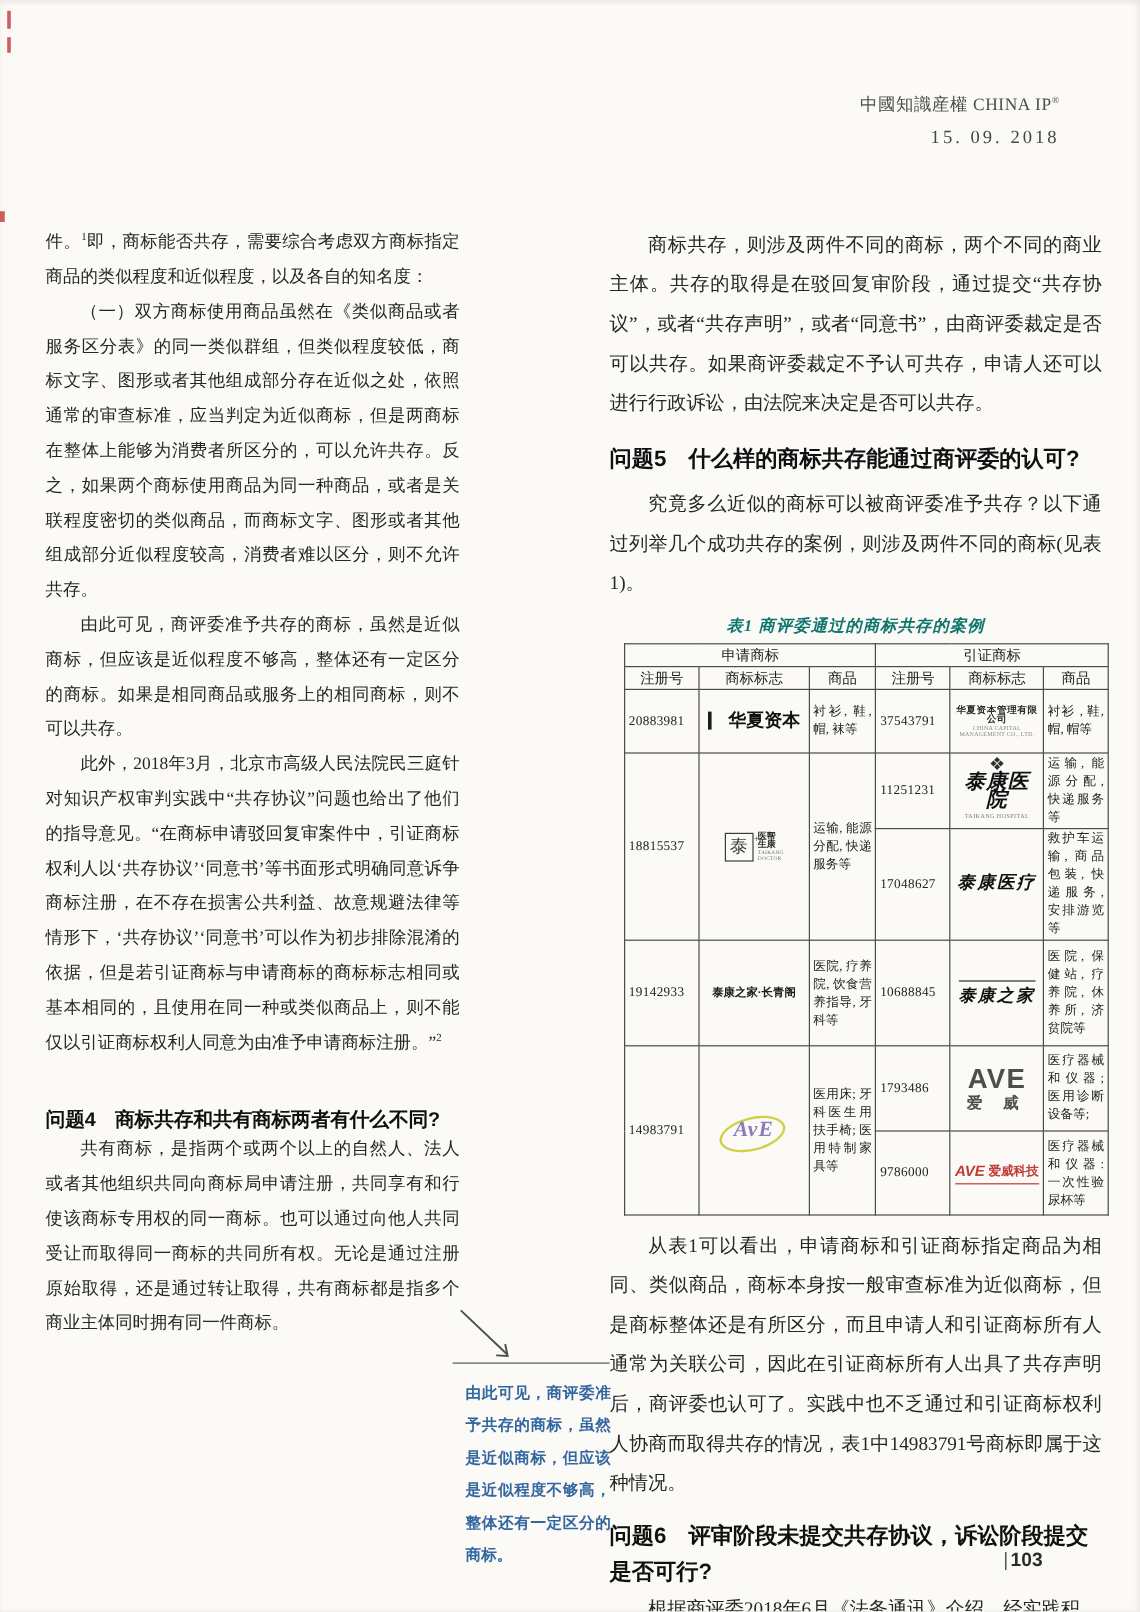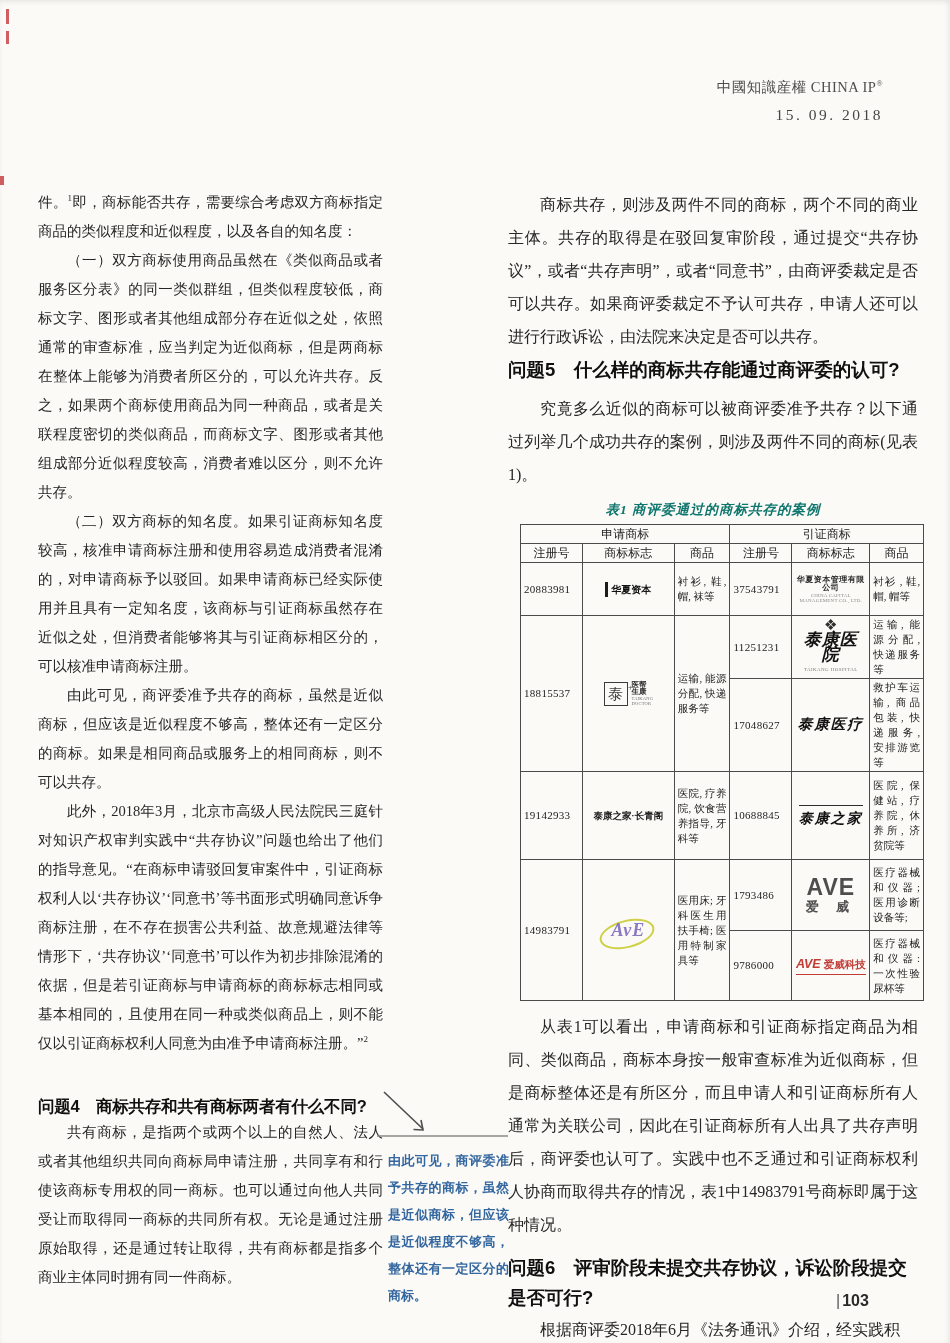--- a/index.html
+++ b/index.html
@@ -25,21 +25,21 @@
   .col-left p, .col-right p{margin:0;text-indent:2em;text-align:justify;}
   .col-left p{font-size:14.5px;line-height:29px;}
   .col-right p{font-size:16px;line-height:33px;}
   p.cont{text-indent:0;}
   sup{font-size:9px;line-height:0;}
 
   .qhead{font-family:"Liberation Sans","DejaVu Sans",sans-serif;font-weight:bold;color:#101010;
          text-align:left;text-indent:0;margin:0;}
   .q4h{margin-top:38px;font-size:16.5px;letter-spacing:-.2px;}
   .q4body{margin-top:8px;}
-  .q5h{margin-top:4px;margin-bottom:10px;font-size:18.5px;}
+  .q5h{margin-top:16px;margin-bottom:10px;font-size:18.5px;}
   .q6h{margin-top:12px;font-size:18.5px;line-height:30px;}
   .q6body{margin-top:4px;}
 
   
   .callout{position:absolute;left:388px;top:1090px;width:121px;}
   .callout svg{display:block;margin-left:-11px;}
   .callout p{font-family:"Liberation Sans","DejaVu Sans",sans-serif;font-weight:bold;
              font-size:13px;line-height:27px;color:#34679f;text-align:justify;margin:9px 0 0;}
 
   
@@ -51,21 +51,21 @@
   table.tm{border:1.5px solid #3d3d3d;}
   td.hc{text-align:center;font-size:12px;line-height:16px;}
   td.no{font-size:11px;letter-spacing:.3px;}
   td.goods{text-align:justify;}
   td.mark{text-align:center;}
   .rh1{height:17px;}.rh2{height:18px;}.rr1{height:53px;}.rr2a{height:55px;}
   .rr2b{height:86px;}.rr3{height:88px;}.rr4a{height:71px;}.rr4b{height:70px;}
 
   
   .lg-huaxia{display:inline-block;font-family:"Liberation Sans",sans-serif;font-weight:bold;
-             font-size:10px;border-left:3px solid #1c1c1c;padding-left:3px;color:#111;}
+             font-size:15px;border-left:3px solid #1c1c1c;padding-left:14px;color:#111;}
   .lg-hxco{line-height:1;}
   .lg-hxco .cn{font-family:"Liberation Sans",sans-serif;font-weight:bold;font-size:8px;color:#2a2a2a;letter-spacing:.5px;}
   .lg-hxco .en{font-size:5px;color:#8a8a8a;letter-spacing:.2px;margin-top:1px;}
   .lg-tkdoc{display:flex;align-items:center;justify-content:center;gap:4px;}
   .lg-tkdoc .seal{position:relative;width:22px;height:22px;border:1.5px solid #3c3c3c;
                   font-family:"Liberation Serif",serif;font-size:15px;line-height:22px;text-align:center;color:#3c3c3c;}
   .lg-tkdoc .seal i{position:absolute;top:-6px;right:-6px;font-style:normal;font-size:8px;color:#3c3c3c;}
   .lg-tkdoc .txt{text-align:left;line-height:1;}
   .lg-tkdoc .txt .b{font-family:"Liberation Sans",sans-serif;font-weight:bold;font-size:7.5px;color:#2d2d2d;}
   .lg-tkdoc .txt .s{font-size:4.5px;color:#6f6f6f;letter-spacing:.2px;margin-top:1px;}
@@ -104,21 +104,20 @@
   <div class="redmark rm3"></div>
 
   <header class="masthead">
     <div class="mast-title"><span>中國知識産權 CHINA IP</span><sup>®</sup></div>
     <div class="mast-date">15. 09. 2018</div>
   </header>
 
   <section class="col-left">
     <p class="cont"><span>件。</span><sup>1</sup><span>即，商标能否共存，需要综合考虑双方商标指定商品的类似程度和近似程度，以及各自的知名度：</span></p>
     <p>（一）双方商标使用商品虽然在《类似商品或者服务区分表》的同一类似群组，但类似程度较低，商标文字、图形或者其他组成部分存在近似之处，依照通常的审查标准，应当判定为近似商标，但是两商标在整体上能够为消费者所区分的，可以允许共存。反之，如果两个商标使用商品为同一种商品，或者是关联程度密切的类似商品，而商标文字、图形或者其他组成部分近似程度较高，消费者难以区分，则不允许共存。</p>
-    <p>（二）双方商标的知名度。如果引证商标知名度较高，核准申请商标注册和使用容易造成消费者混淆的，对申请商标予以驳回。如果申请商标已经实际使用并且具有一定知名度，该商标与引证商标虽然存在近似之处，但消费者能够将其与引证商标相区分的，可以核准申请商标注册。</p>
     <p>由此可见，商评委准予共存的商标，虽然是近似商标，但应该是近似程度不够高，整体还有一定区分的商标。如果是相同商品或服务上的相同商标，则不可以共存。</p>
     <p><span>此外，2018年3月，北京市高级人民法院民三庭针对知识产权审判实践中“共存协议”问题也给出了他们的指导意见。“在商标申请驳回复审案件中，引证商标权利人以‘共存协议’‘同意书’等书面形式明确同意诉争商标注册，在不存在损害公共利益、故意规避法律等情形下，‘共存协议’‘同意书’可以作为初步排除混淆的依据，但是若引证商标与申请商标的商标标志相同或基本相同的，且使用在同一种或类似商品上，则不能仅以引证商标权利人同意为由准予申请商标注册。”</span><sup>2</sup></p>
     <h2 class="qhead q4h">问题4　商标共存和共有商标两者有什么不同?</h2>
     <p class="q4body">共有商标，是指两个或两个以上的自然人、法人或者其他组织共同向商标局申请注册，共同享有和行使该商标专用权的同一商标。也可以通过向他人共同受让而取得同一商标的共同所有权。无论是通过注册原始取得，还是通过转让取得，共有商标都是指多个商业主体同时拥有同一件商标。</p>
   </section>
 
   <aside class="callout">
     <svg width="132" height="48" viewBox="0 0 132 48">
       <line x1="7" y1="2" x2="46" y2="39" stroke="#4d4d4d" stroke-width="1.6"></line>
       <polyline points="36.5,39.5 46,40 44,30" fill="none" stroke="#4d4d4d" stroke-width="1.6"></polyline>

